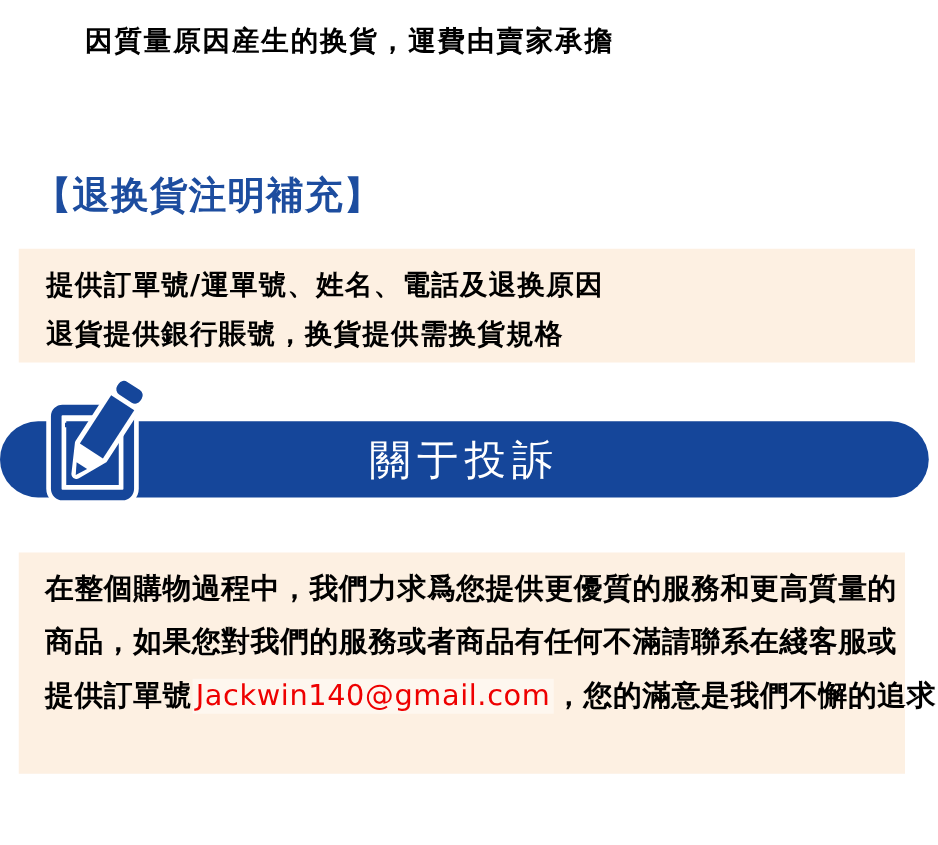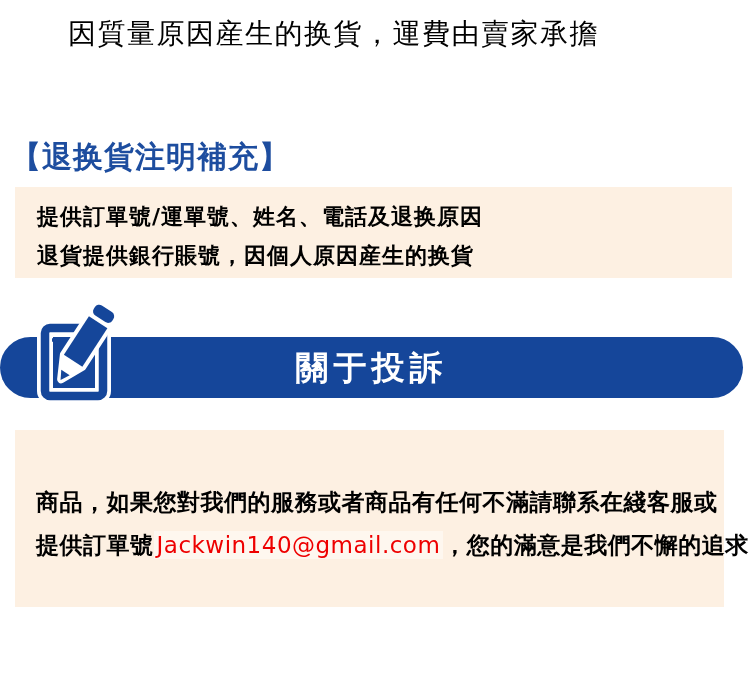--- a/index.html
+++ b/index.html
@@ -20,45 +20,46 @@
   .canvas{
     position:relative;
     width:750px;
     height:676px;
     background:var(--page-bg);
     overflow:hidden;
   }
   .top-line{
     position:absolute;
     left:68px;
-    font-size:28px;
+    font-size:22px;
     line-height:24px;
-    font-weight:normal;
+    font-weight:bold;
     letter-spacing:1.5px;
     white-space:nowrap;
   }
   .top-line.l1{top:22px;}
   .top-line.l2{top:70px;}
 
   .section-heading{
     position:absolute;
-    left:11px;
+    left:27px;
     top:138px;
     margin:0;
     font-size:30px;
     line-height:38px;
     font-weight:bold;
     letter-spacing:1px;
     color:var(--heading-blue);
     white-space:nowrap;
   }
 
   .info-box{
     position:absolute;
     background:var(--box-bg);
+    margin-top:12px;
   }
   .box1{left:15px;top:187px;width:717px;height:91px;}
   .box1 .bline{
     position:absolute;
     left:22px;
     font-size:22px;
     line-height:26px;
     font-weight:bold;
     letter-spacing:1px;
     white-space:nowrap;
@@ -74,21 +75,21 @@
     height:61px;
     background:var(--banner-blue);
     border-radius:31px;
   }
   .banner-title{
     display:block;
     width:100%;
     text-align:center;
     line-height:61px;
     font-size:33px;
-    font-weight:bold;
+    font-weight:normal;
     letter-spacing:5px;
     color:var(--banner-text);
     white-space:nowrap;
   }
 
   .edit-icon{position:absolute;left:33px;top:300px;}
   .halo-stroke{fill:none;stroke:#ffffff;stroke-width:16;}
   .blue-stroke{fill:none;stroke:var(--banner-blue);stroke-width:8.5;}
   .blue-line{stroke:var(--banner-blue);stroke-width:3.5;}
   .pencil-halo{fill:#ffffff;stroke:#ffffff;stroke-width:8;stroke-linejoin:round;}
@@ -119,39 +120,40 @@
 
 <div class="canvas">
 
   <div class="top-line l1">因質量原因産生的换貨，運費由賣家承擔</div>
 
 
   <h2 class="section-heading">【退换貨注明補充】</h2>
 
   <div class="info-box box1">
     <div class="bline b1">提供訂單號/運單號、姓名、電話及退换原因</div>
-    <div class="bline b2">退貨提供銀行賬號，因個人原因産生的换貨</div>
+    <div class="bline b2">退貨提供銀行賬號，换貨提供需换貨規格</div>
   </div>
 
   <div class="banner">
     <span class="banner-title">關于投訴</span>
   </div>
 
   <svg class="edit-icon" width="84" height="104" viewBox="0 0 84 104" aria-hidden="true">
     <rect class="halo-stroke" x="12" y="28" width="58" height="68" rx="5"></rect>
     <rect class="blue-stroke" x="12" y="28" width="58" height="68" rx="5"></rect>
     <line class="blue-line" x1="19" y1="40" x2="44" y2="40"></line>
     <g transform="rotate(33 51 44)">
       <polygon class="pencil-halo" points="40,2 62,2 62,64 51,86 40,64"></polygon>
       <rect class="blue-fill" x="40" y="2" width="22" height="12" rx="5"></rect>
       <rect class="blue-fill" x="40" y="18" width="22" height="46"></rect>
       <polygon class="blue-fill" points="46,78 56,78 51,87"></polygon>
     </g>
   </svg>
 
   <div class="info-box box2">
+    <div class="cline c1">在整個購物過程中，我們力求爲您提供更優質的服務和更高質量的</div>
     <div class="cline c2">商品，如果您對我們的服務或者商品有任何不滿請聯系在綫客服或</div>
     <div class="cline c3">
       <span>提供訂單號</span><span class="email">Jackwin140@gmail.com</span><span>，您的滿意是我們不懈的追求。</span>
     </div>
   </div>
 
 </div>
 
 </body></html>

